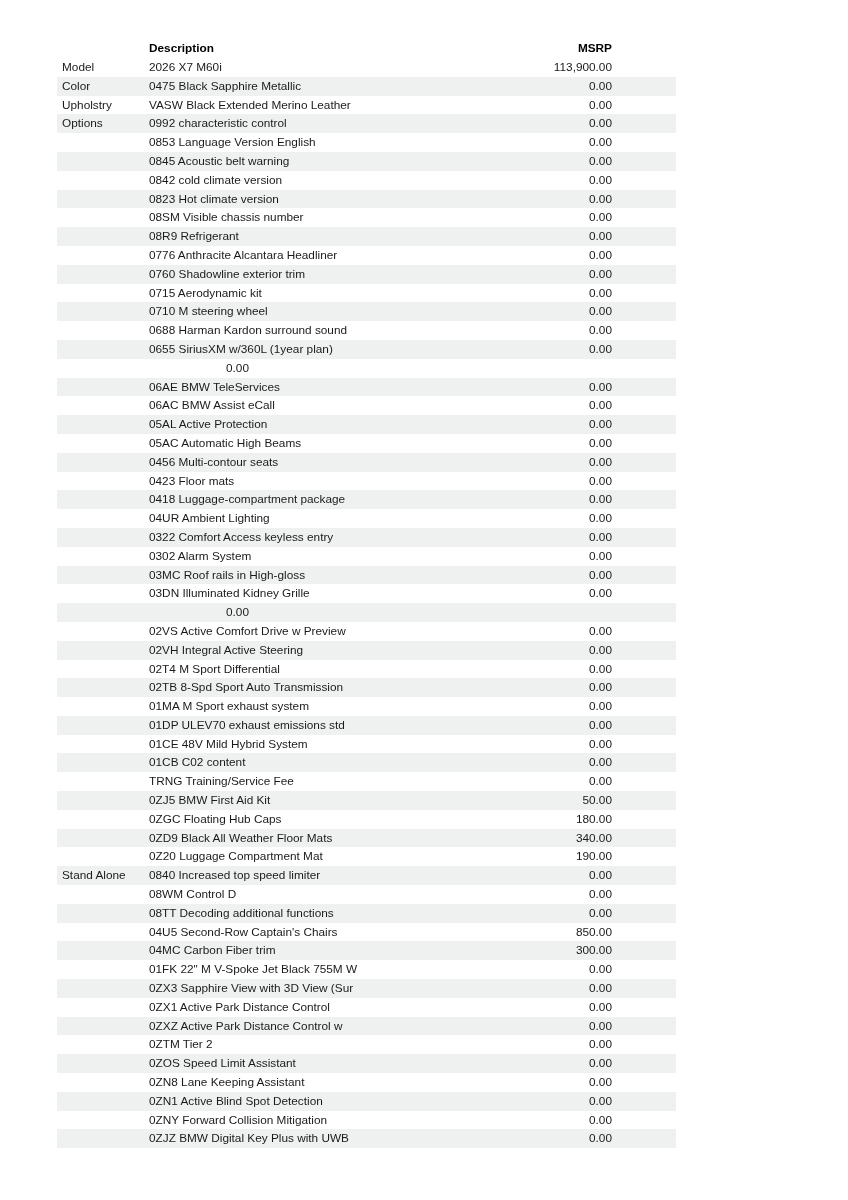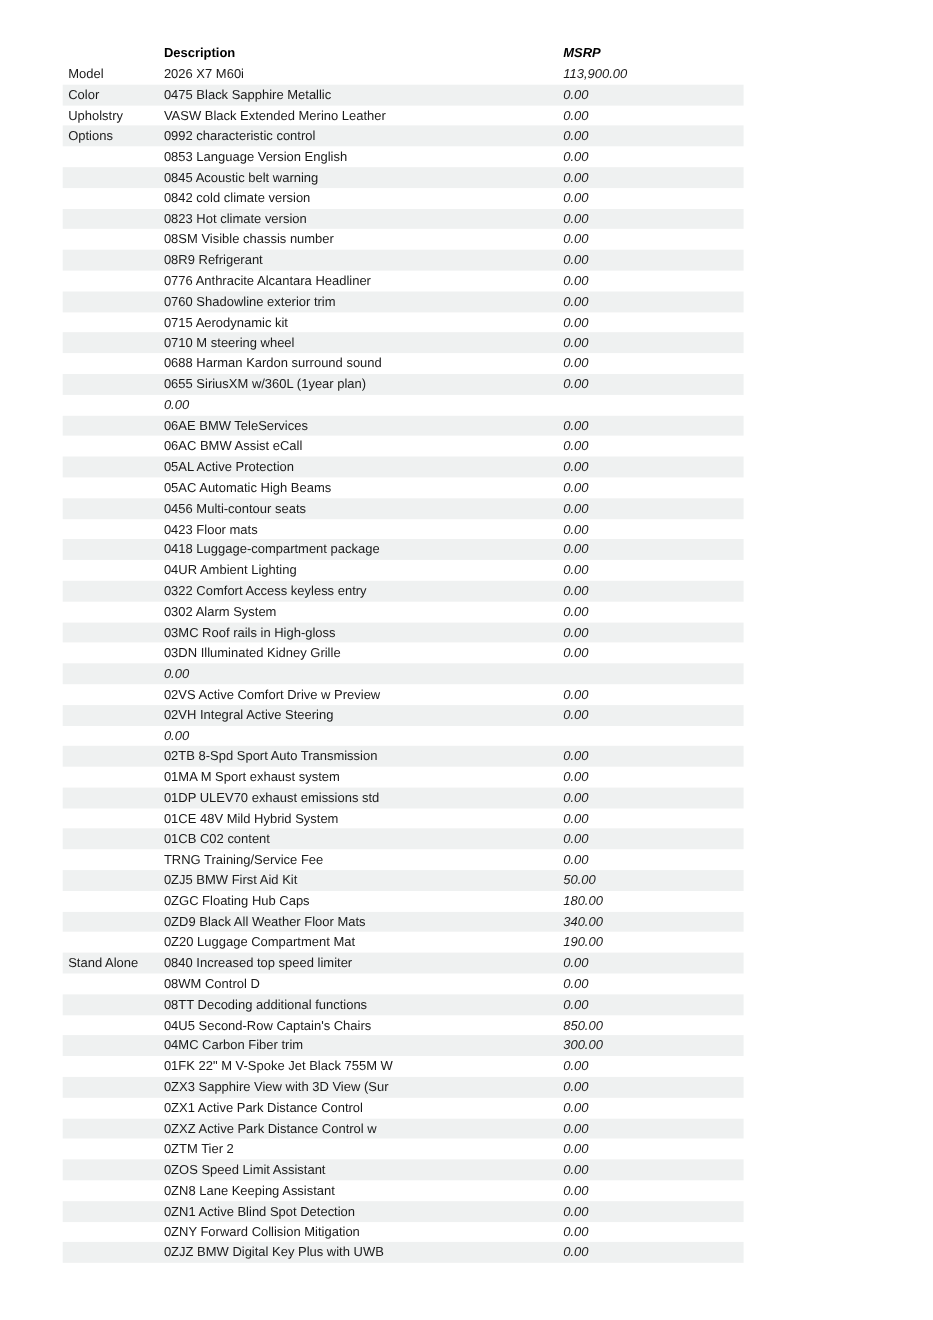--- a/index.html
+++ b/index.html
@@ -42,23 +42,22 @@
     flex: 0 0 auto;
     overflow: hidden;
   }
   .cell-desc {
     flex: 1 1 auto;
     overflow: hidden;
   }
   .cell-msrp {
     width: 100px;
     flex: 0 0 auto;
-    text-align: left;
+    text-align: right;
     overflow: hidden;
-    font-style: italic;
   }
   .cell-spacer {
     width: 179px;
     flex: 0 0 auto;
   }
   .t-body .t-row:nth-child(even) {
     background: var(--stripe, #eff1f1);
   }
 </style>
 </head>
@@ -290,20 +289,21 @@
 
   <div class="t-row">
     <span class="cell-cat"></span>
     <span class="cell-desc">02VH Integral Active Steering</span>
     <span class="cell-msrp">0.00</span>
     <span class="cell-spacer"></span>
   </div>
 
   <div class="t-row">
     <span class="cell-cat"></span>
+    <span class="cell-desc">02T4 M Sport Differential</span>
     <span class="cell-msrp">0.00</span>
     <span class="cell-spacer"></span>
   </div>
 
   <div class="t-row">
     <span class="cell-cat"></span>
     <span class="cell-desc">02TB 8-Spd Sport Auto Transmission</span>
     <span class="cell-msrp">0.00</span>
     <span class="cell-spacer"></span>
   </div>

